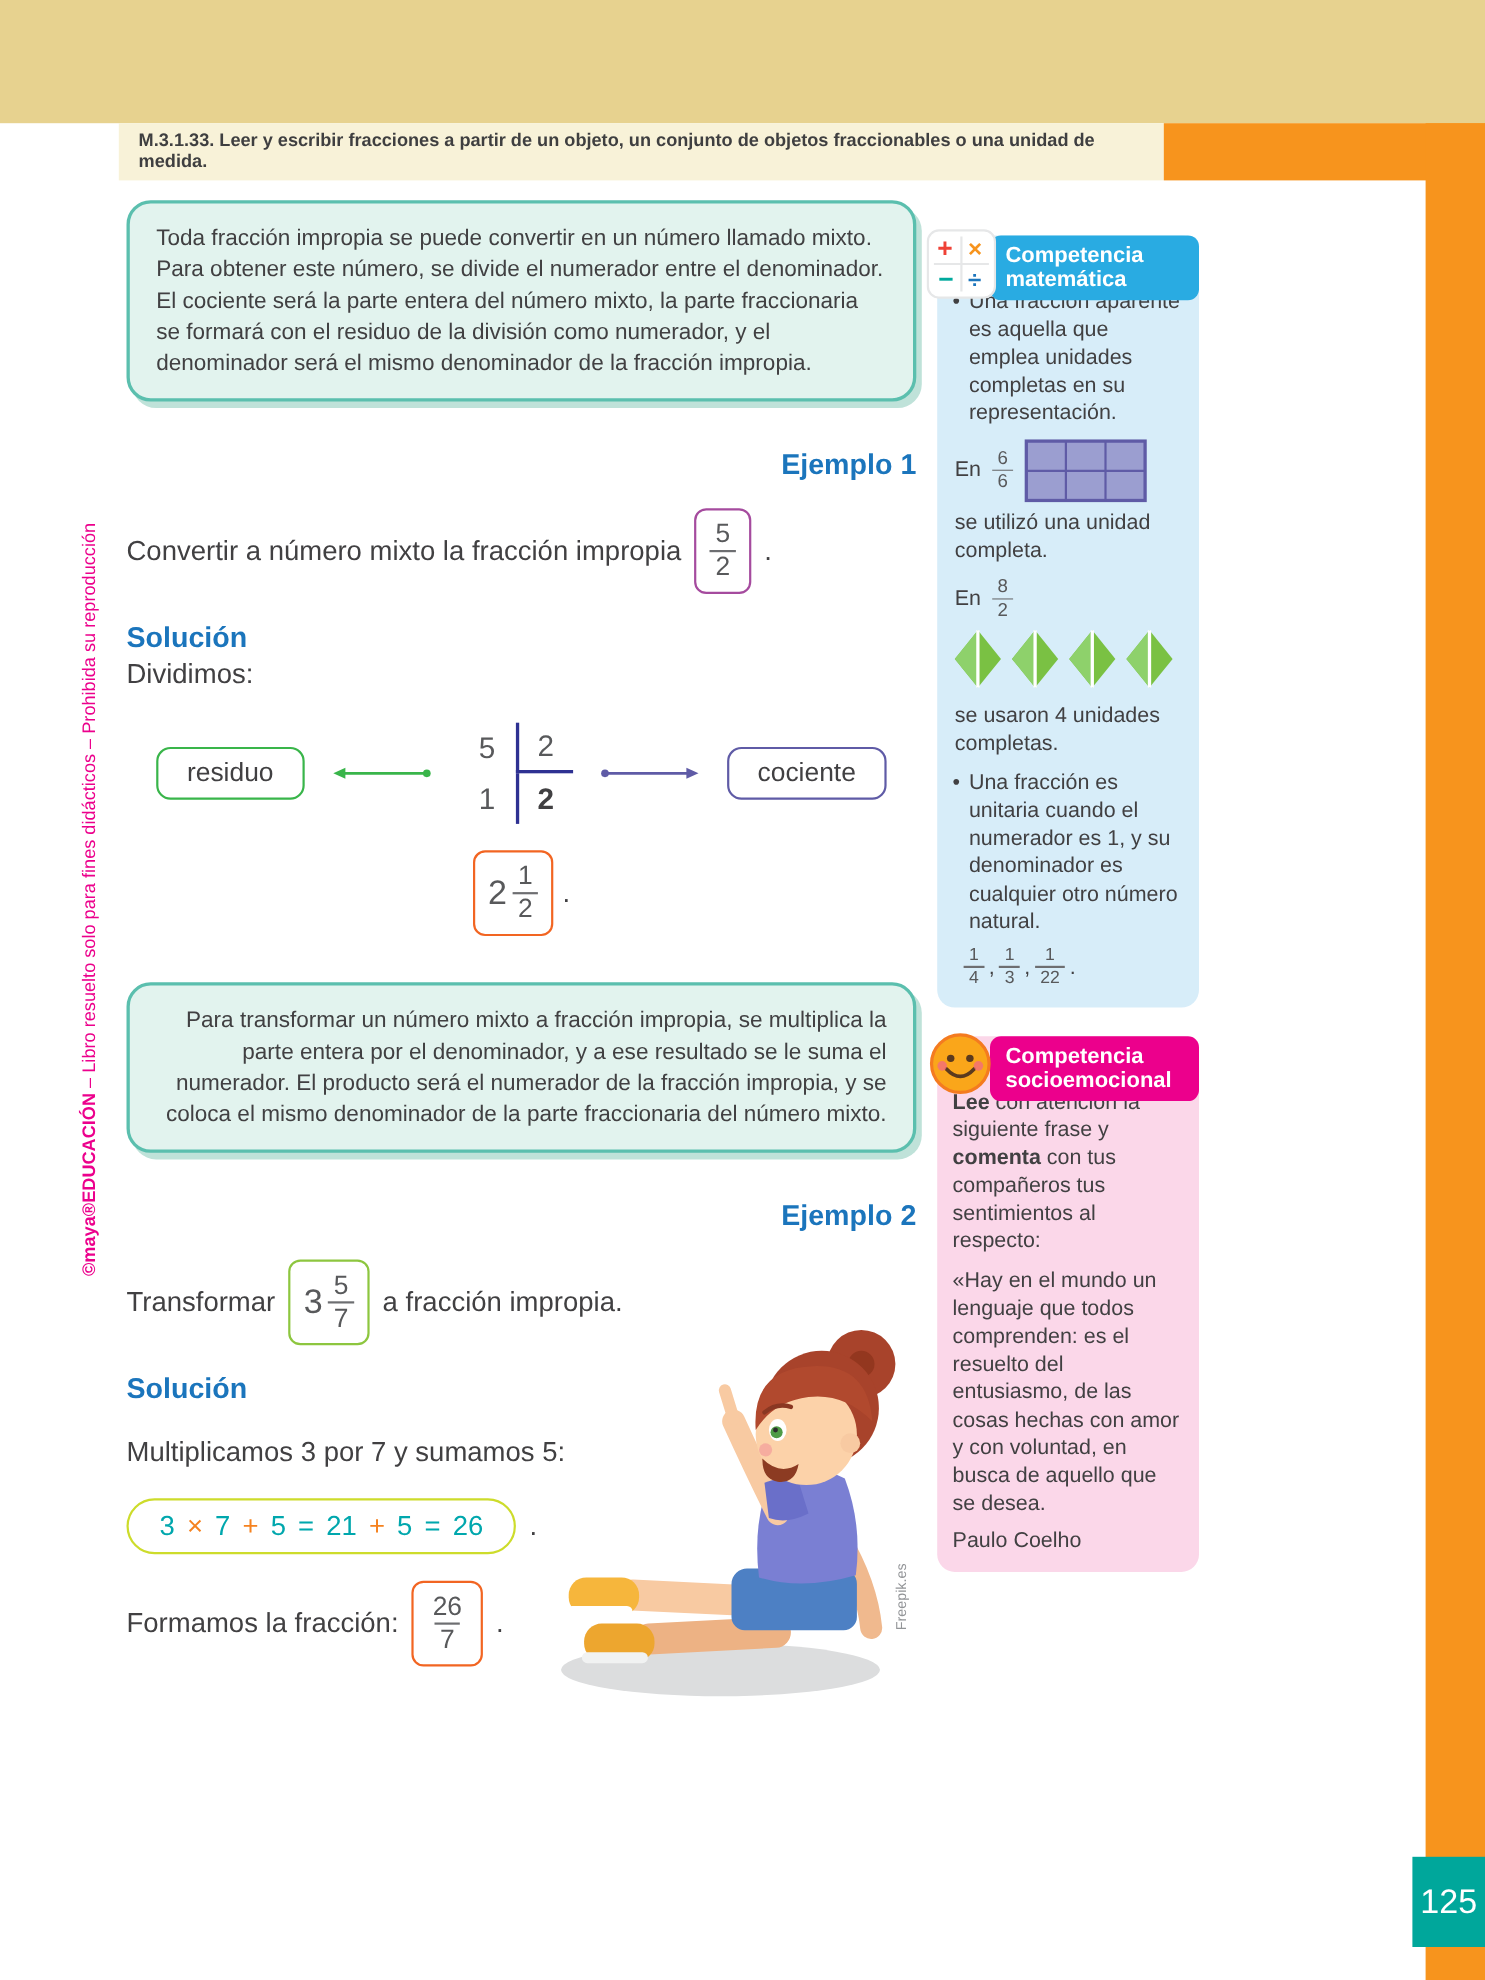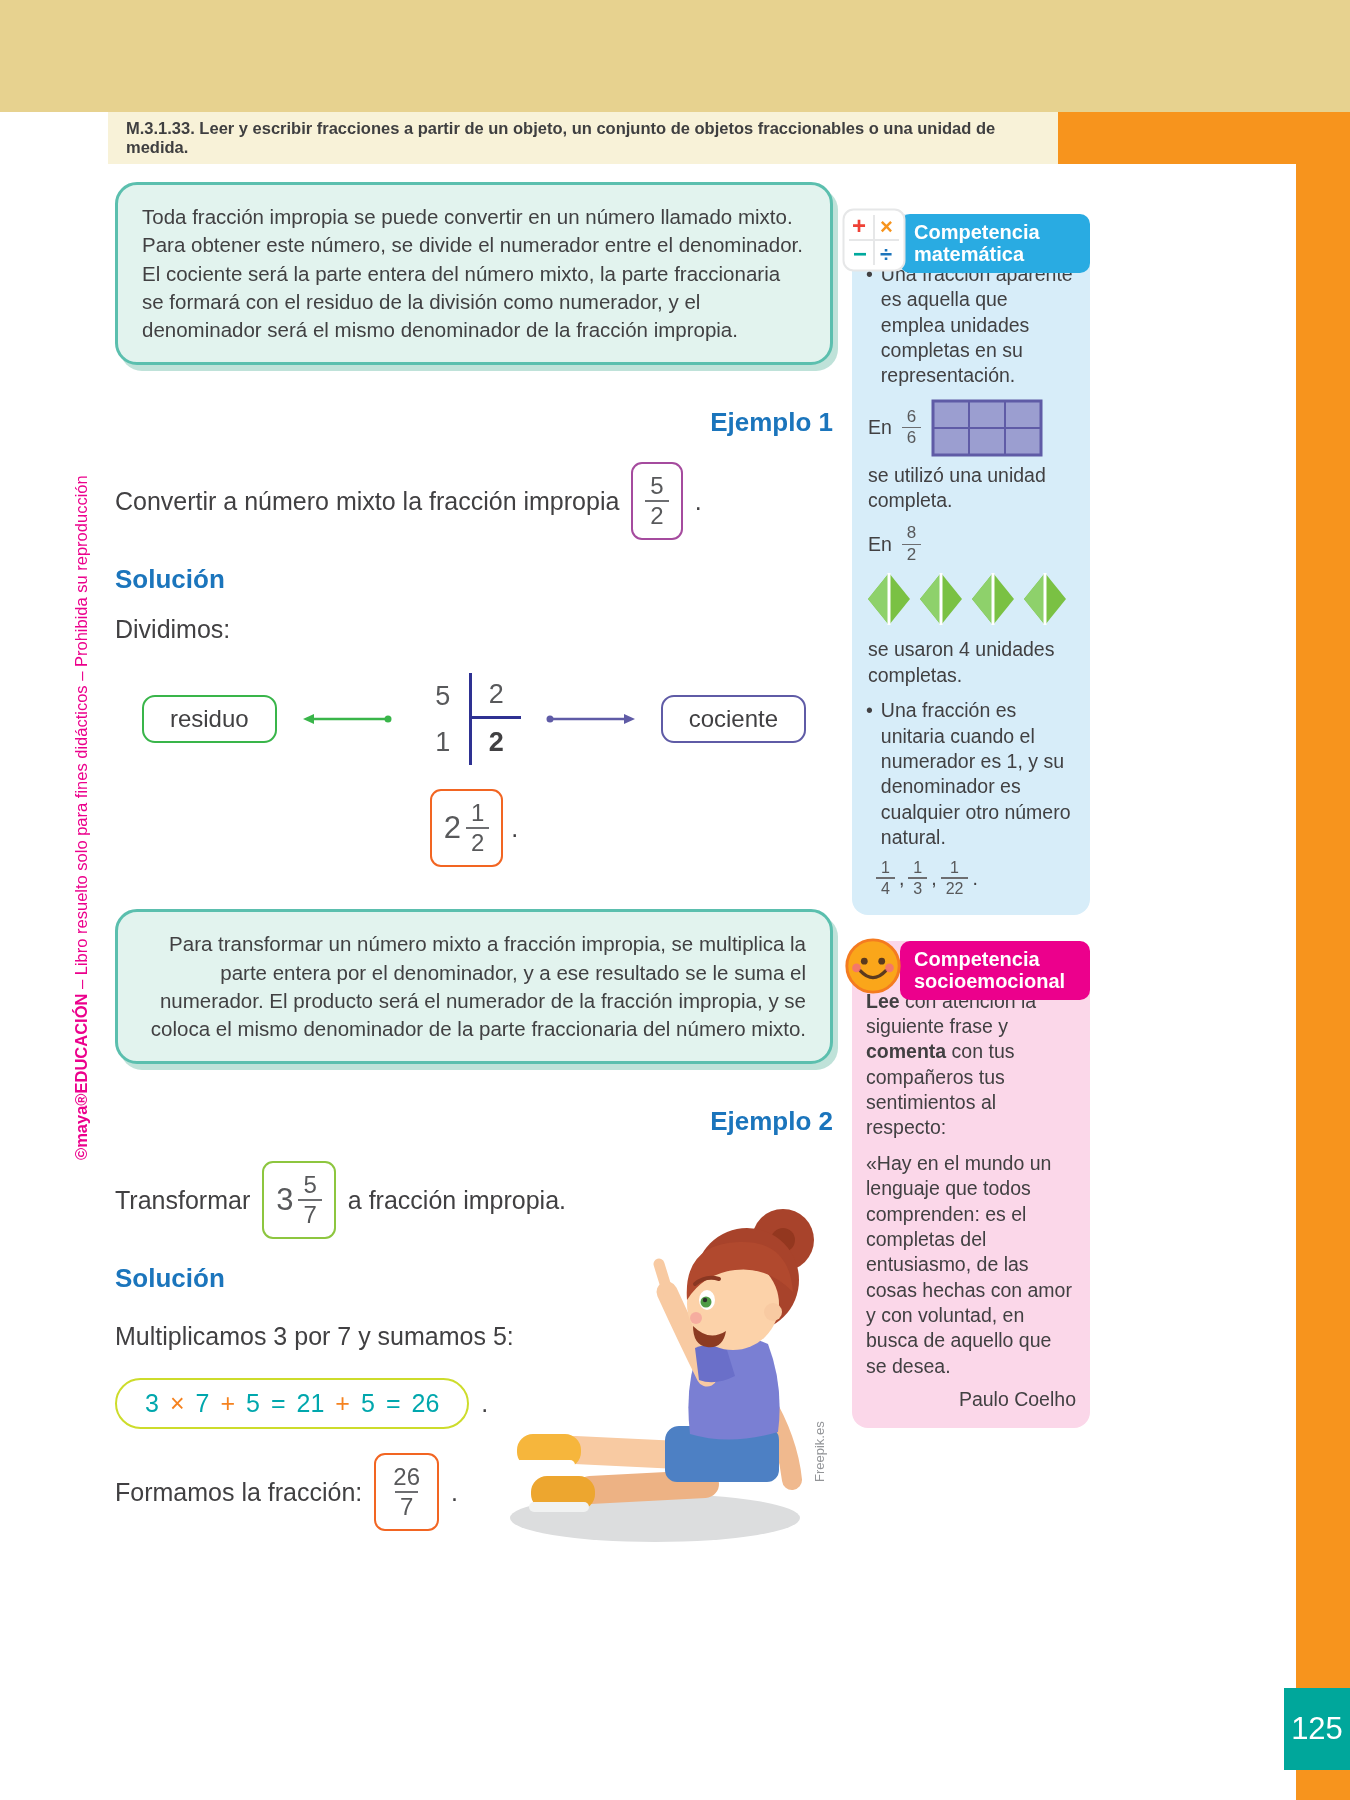--- a/index.html
+++ b/index.html
@@ -40,21 +40,21 @@
 
   
   .main-col { position:absolute; left:115px; top:182px; width:718px; }
 
   .note-box {
     background:#e2f3ee; border:3px solid #5bbfae; border-radius:22px;
     box-shadow:5px 6px 0 #bfe2d9;
     padding:18px 24px; font-size:20.5px; line-height:1.38; color:#414042;
   }
   .h-blue { color:#1b75bc; font-weight:bold; font-size:26px; }
-  .mt-lg { margin-top:42px;text-align:right; } .mt-md { margin-top:24px; } .mt-sm { margin-top:16px; }
+  .mt-lg { margin-top:42px;text-align:right; } .mt-md { margin-top:24px; } .mt-sm { }
   .body-text { font-size:25px; line-height:1.45; }
   .just { text-align:justify; }
 
   .inline-row { display:flex; align-items:center; gap:12px; font-size:25px; }
 
   
   .frac { display:inline-flex; flex-direction:column; align-items:center; line-height:1.08; color:#58595b; }
   .frac .den { border-top:2px solid #6d6e71; }
   .frac .num, .frac .den { padding:1px 5px; text-align:center; }
   .frac.sm { font-size:17px; } .frac.sm .den { border-top-width:1.5px; }
@@ -108,21 +108,21 @@
     font-size:19.5px; line-height:1.3; color:#414042; margin-top:26px;
   }
   .side-body.blue { background:#d7edf9; }
   .side-body.pink { background:#fbd7e9; }
   .bullet { display:flex; gap:8px; margin-bottom:6px; }
   .side-row { display:flex; align-items:center; gap:10px; margin:10px 0 6px 2px; }
   .side-caption { margin:4px 0 8px 2px; }
   .diamond-row { margin:6px 0 4px 0; }
   .examples-row { display:flex; align-items:center; gap:4px; margin:8px 0 0 10px; }
   .quote-p { margin-top:10px; }
-  .author { text-align:right; margin-top:8px; }
+  .author { text-align:left; margin-top:8px; }
   .b { font-weight:bold; }
 
   .girl { position:absolute; left:495px; top:1188px; }
 </style>
 </head>
 <body>
 
 <div class="page">
 
   <div class="top-band"></div>
@@ -349,21 +349,21 @@
         <circle cx="49" cy="34" r="4.5" fill="#f26d7d" opacity="0.8"></circle>
       </svg>
       <div class="side-head pink">
         <span style="display:block">Competencia</span>
         <span style="display:block">socioemocional</span>
       </div>
       <div class="side-body pink">
         <div>
           <span class="b">Lee</span><span> con atención la siguiente frase y </span><span class="b">comenta</span><span> con tus compañeros tus sentimientos al respecto:</span>
         </div>
-        <div class="quote-p">«Hay en el mundo un lenguaje que todos comprenden: es el completas del entusiasmo, de las cosas hechas con amor y con voluntad, en busca de aquello que se desea.</div>
+        <div class="quote-p">«Hay en el mundo un lenguaje que todos comprenden: es el resuelto del entusiasmo, de las cosas hechas con amor y con voluntad, en busca de aquello que se desea.</div>
         <div class="author">Paulo Coelho</div>
       </div>
     </div>
 
   </div>
 
   <svg class="girl" width="330" height="360" viewBox="0 0 330 360">
     <ellipse cx="160" cy="330" rx="145" ry="24" fill="#dcddde"></ellipse>
     <path d="M268 210 Q293 252 297 292" stroke="#f0b98e" stroke-width="20" fill="none" stroke-linecap="round"></path>
     <path d="M205 268 L80 262" stroke="#f8caa2" stroke-width="28" stroke-linecap="round"></path>

